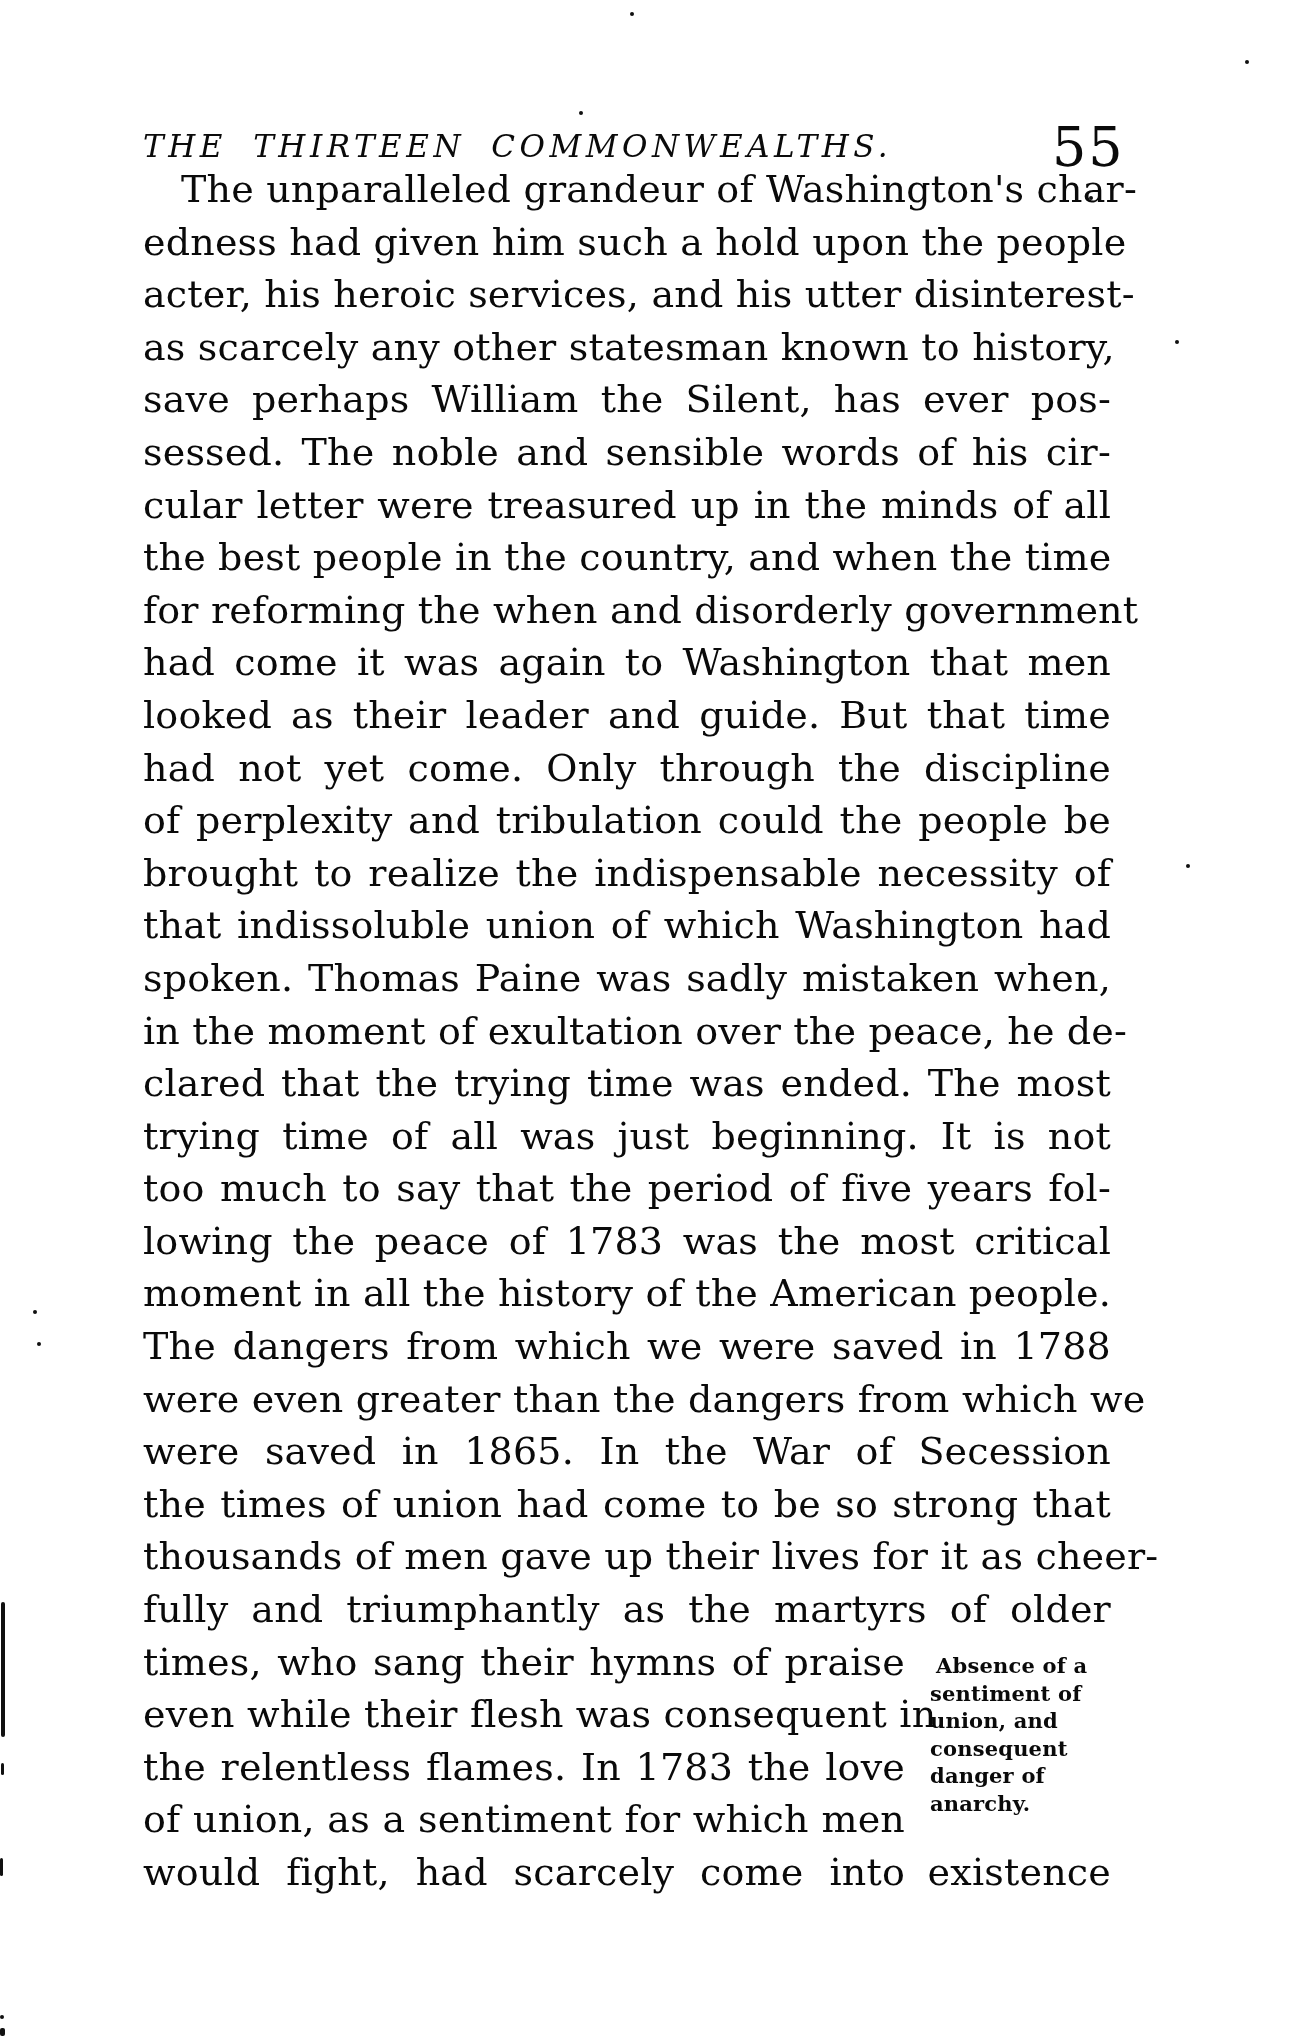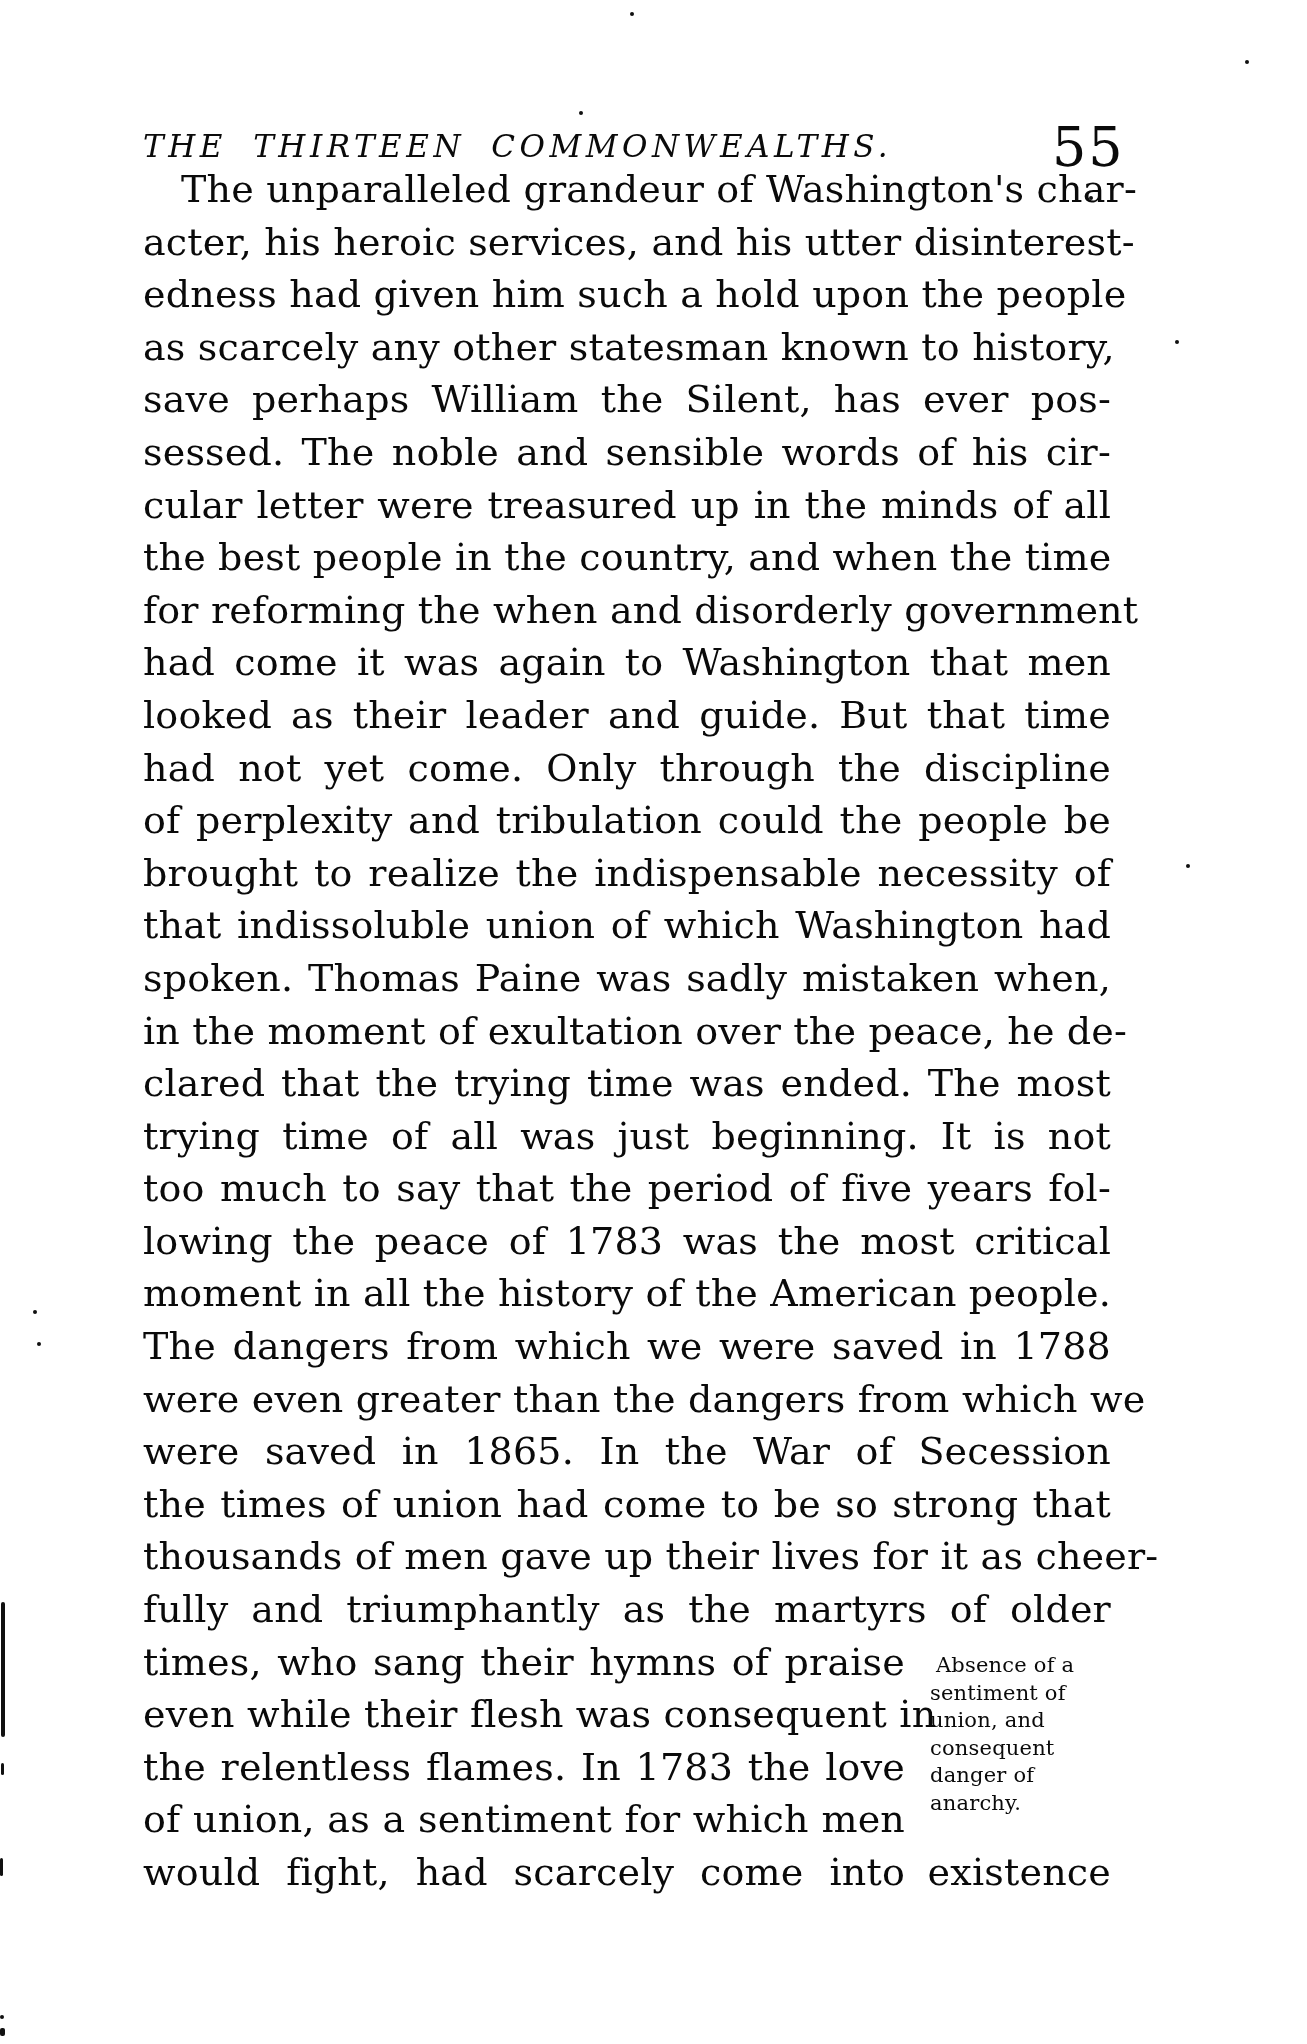--- a/index.html
+++ b/index.html
@@ -31,39 +31,39 @@
   .line.indent { padding-left:38px; }
   .line.narrow { width:762px; }
   .last-line { position:relative; }
   .last-main {
     display:inline-block; width:762px;
     text-align:justify; text-align-last:justify; white-space:nowrap;
   }
   .last-tail { position:absolute; right:0; top:0; }
   .margin-note {
     position:absolute; left:930px; top:1652px; width:218px;
-    font-size:21px; line-height:27.6px; font-weight:normal;
+    font-size:21px; line-height:27.6px; font-weight:bold;
     letter-spacing:0.2px;
   }
   .margin-note .margin-line:first-child { padding-left:6px; }
   .speck { position:absolute; background:#101010; border-radius:2px; }
   .speck.round { border-radius:50%; }
 </style>
 </head>
 <body>
 
 <div class="page">
 
   <div class="running-header">THE THIRTEEN COMMONWEALTHS.</div>
   <div class="page-number">55</div>
 
   <div class="body-text">
     <div class="line indent">The unparalleled grandeur of Washington's char-</div>
+    <div class="line">edness had given him such a hold upon the people</div>
     <div class="line">acter, his heroic services, and his utter disinterest-</div>
-    <div class="line">edness had given him such a hold upon the people</div>
     <div class="line">as scarcely any other statesman known to history,</div>
     <div class="line">save perhaps William the Silent, has ever pos-</div>
     <div class="line">sessed. The noble and sensible words of his cir-</div>
     <div class="line">cular letter were treasured up in the minds of all</div>
     <div class="line">the best people in the country, and when the time</div>
     <div class="line">for reforming the when and disorderly government</div>
     <div class="line">had come it was again to Washington that men</div>
     <div class="line">looked as their leader and guide. But that time</div>
     <div class="line">had not yet come. Only through the discipline</div>
     <div class="line">of perplexity and tribulation could the people be</div>

